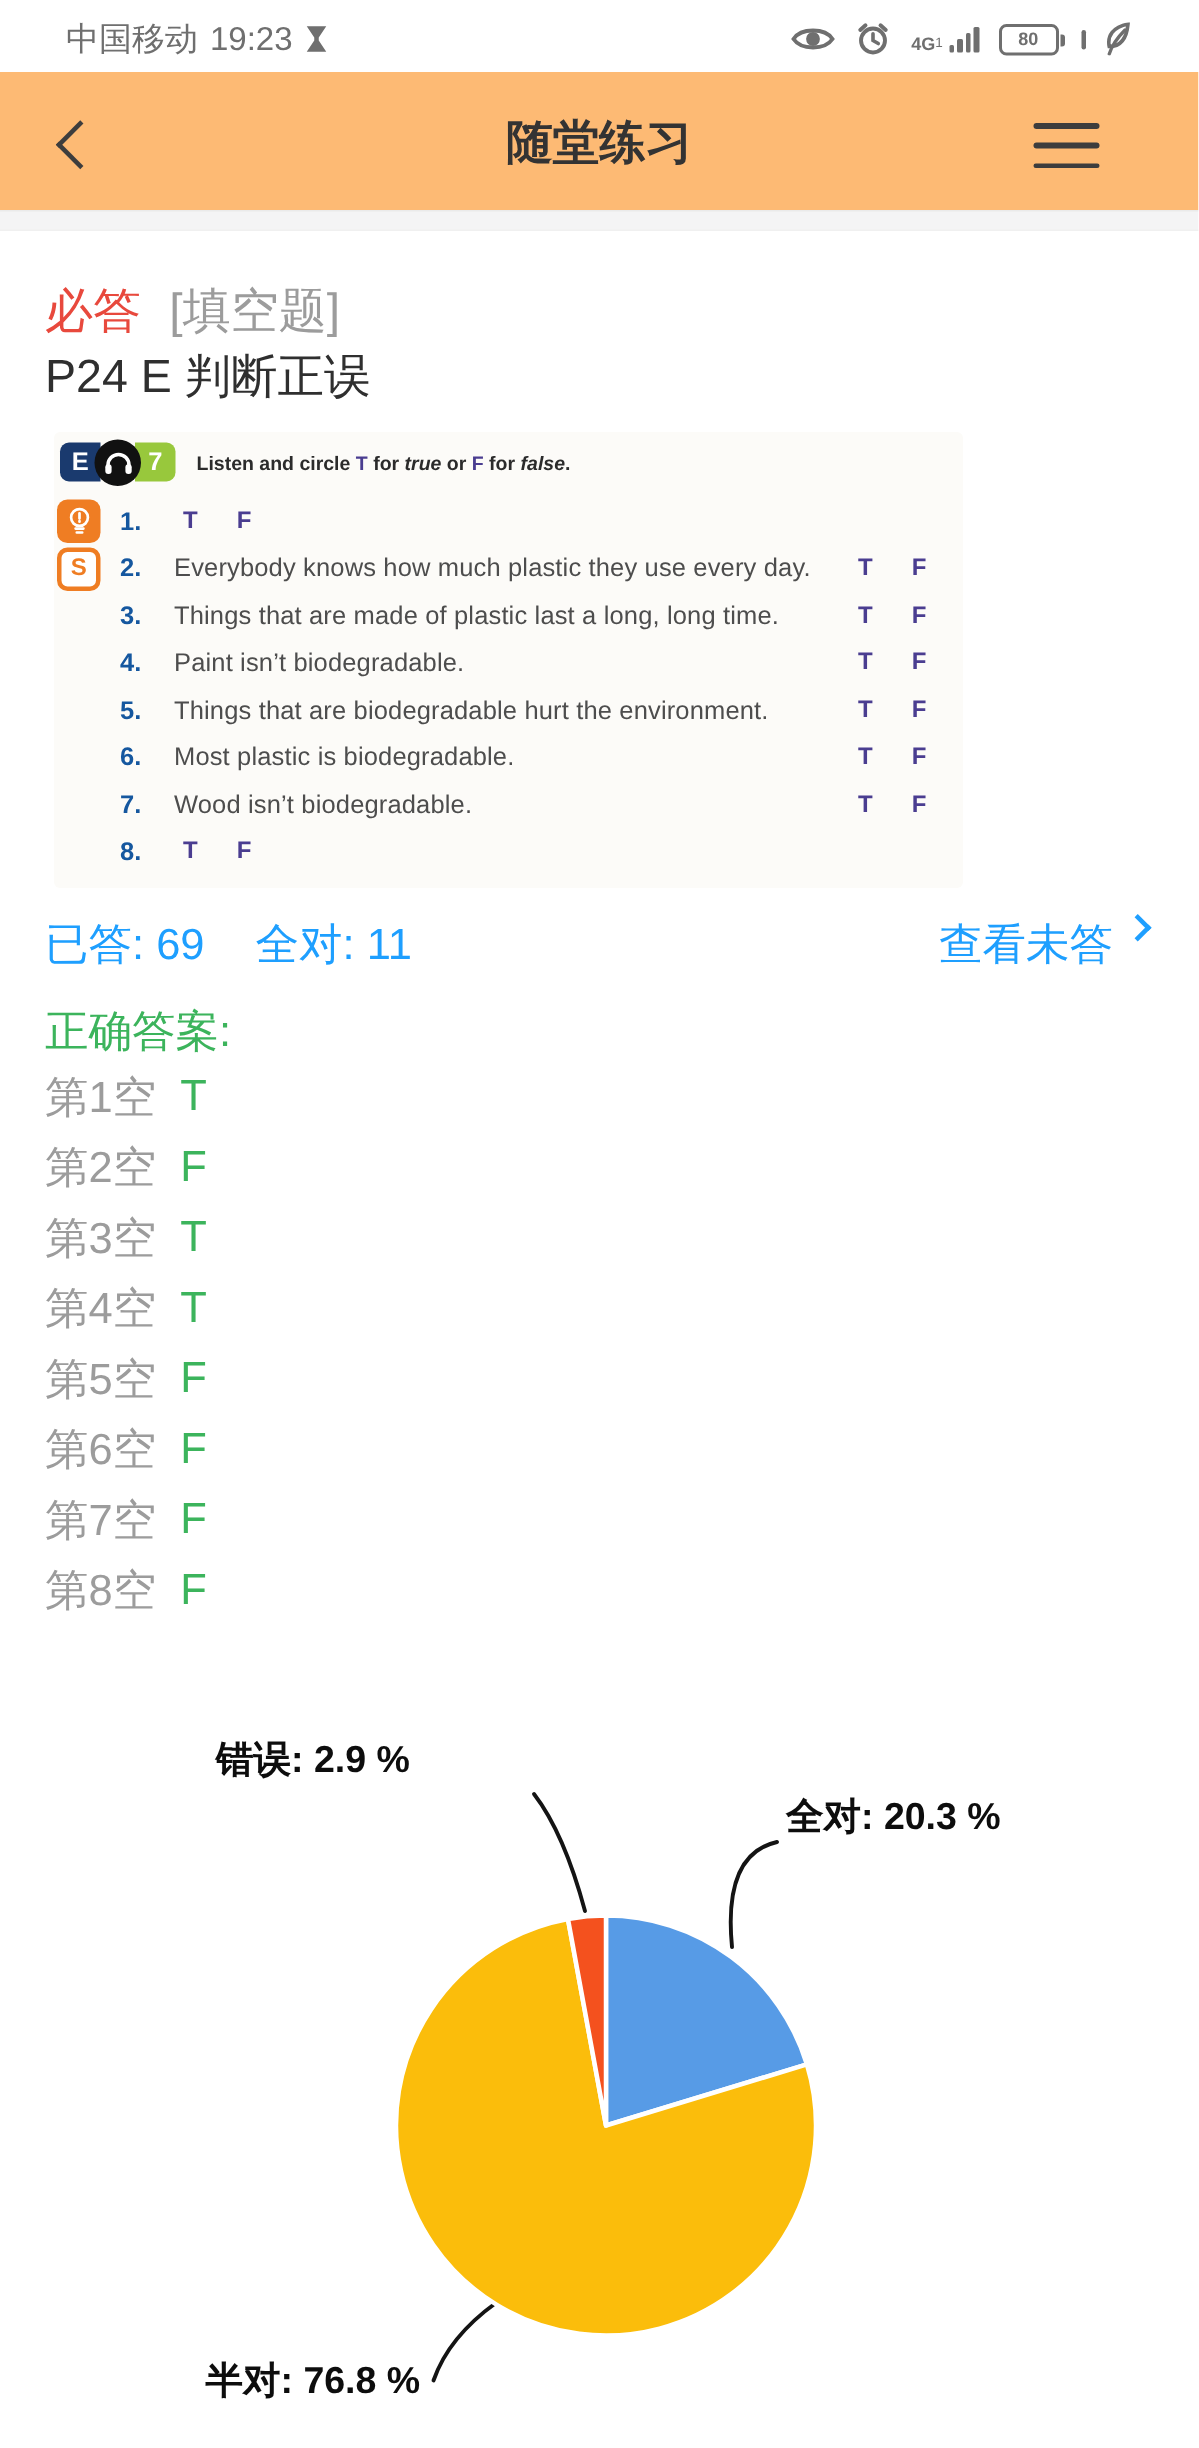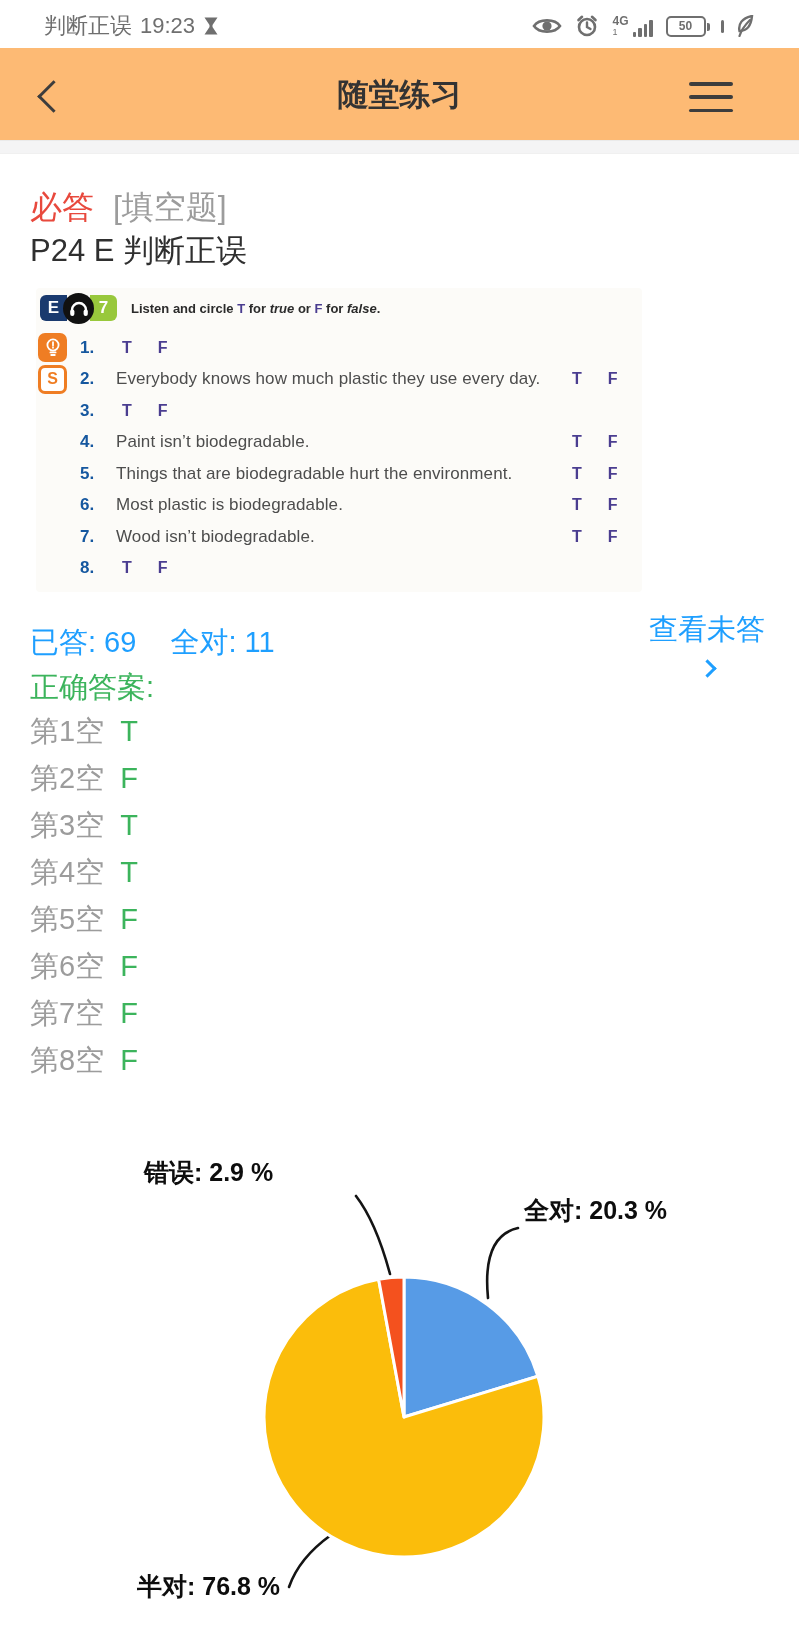--- a/index.html
+++ b/index.html
@@ -17,21 +17,21 @@
     -webkit-font-smoothing:antialiased;
   }
   
   .status-bar{position:absolute;top:0;left:0;right:0;height:48px;display:flex;
     align-items:center;justify-content:space-between;padding:4px 44px 0 44px;
     color:var(--status-gray);font-size:22px;}
   .sb-left{display:flex;align-items:center;gap:8px;}
   .sb-right{display:flex;align-items:center;gap:13px;}
   .sb-ico{display:inline-flex;align-items:center;}
   .sig{display:flex;align-items:flex-end;gap:4px;}
-  .sig-txt{display:flex;flex-direction:column;align-items:flex-start;line-height:1;}
+  .sig-txt{display:flex;flex-direction:row;align-items:flex-start;line-height:1;}
   .sig-4g{font-size:12px;font-weight:bold;}
   .sig-1{font-size:9px;margin-top:1px;}
   .bars{display:flex;align-items:flex-end;gap:2px;}
   .bars i{display:block;width:3.5px;background:var(--status-gray);border-radius:1px;}
   .batt{position:relative;width:40px;height:21px;border:2.5px solid var(--status-gray);
     border-radius:5px;display:flex;align-items:center;justify-content:center;
     font-size:12px;font-weight:bold;color:var(--status-gray);}
   .batt::after{content:"";position:absolute;right:-6px;top:5px;width:3px;height:8px;
     background:var(--status-gray);border-radius:0 2px 2px 0;}
   .chg{width:3.5px;height:13px;background:var(--status-gray);border-radius:2px;margin-left:2px;}
@@ -75,21 +75,21 @@
     border-radius:7px;display:flex;align-items:center;justify-content:center;
     color:var(--icon-orange);font-weight:800;font-size:16px;}
   .q-no{font-weight:800;color:var(--number-blue);font-size:17px;}
   .q-text{font-size:17px;color:#4d4d4d;letter-spacing:.1px;}
   .q-tf{display:flex;gap:26px;justify-content:flex-start;padding-left:6px;
     font-weight:800;color:var(--tf-purple);font-size:16px;}
   
   .stats-row{position:absolute;top:610px;left:30px;right:34px;display:flex;
     align-items:center;justify-content:space-between;font-size:29px;color:var(--accent-blue);}
   .stats-left{display:flex;gap:34px;}
-  .view-unanswered{display:flex;align-items:center;gap:10px;cursor:pointer;color:var(--accent-blue);flex-direction:column;}
+  .view-unanswered{display:flex;align-items:flex-start;gap:10px;cursor:pointer;color:var(--accent-blue);}
   .chev-r{display:inline-block;width:13px;height:13px;border-top:3px solid var(--accent-blue);
     border-right:3px solid var(--accent-blue);transform:rotate(45deg);margin-top:2px;}
   
   .answers-heading{position:absolute;top:668px;left:30px;font-size:29px;color:var(--success-green);}
   .answers-list{position:absolute;top:708px;left:30px;text-align:center;}
   .answer-row{height:47px;display:flex;align-items:center;gap:16px;font-size:29px;}
   .answer-label{color:var(--muted-gray);}
   .answer-value{color:var(--success-green);font-weight:500;}
   
   .pie-chart{position:absolute;top:1140px;left:4px;width:799px;height:492px;}
@@ -98,21 +98,21 @@
   .pie-label.l-cuo{left:140px;top:16px;}
   .pie-label.l-quan{left:520px;top:54px;}
   .pie-label.l-ban{left:133px;top:430px;}
   .leader{fill:none;stroke:#141414;stroke-width:2.6;stroke-linecap:round;}
 </style>
 </head>
 <body>
 
 <div class="status-bar">
   <div class="sb-left">
-    <span>判断正误</span>
+    <span>中国移动</span>
     <span>19:23</span>
     <span class="sb-ico">
       <svg width="16" height="20" viewBox="0 0 16 20">
         <path d="M1.5 1.5 h13 l-5 7.5 v2 l5 7.5 h-13 l5-7.5 v-2 Z" fill="#6F6F6F"></path>
       </svg>
     </span>
   </div>
   <div class="sb-right">
     <span class="sb-ico">
       <svg width="30" height="20" viewBox="0 0 30 20">
@@ -133,21 +133,21 @@
         <span class="sig-1">1</span>
       </span>
       <span class="bars">
         <i style="height:5px"></i>
           <i style="height:9px"></i>
           <i style="height:13px"></i>
           <i style="height:17px"></i>
       </span>
     </span>
     <span class="batt">
-      <span>50</span>
+      <span>80</span>
     </span>
     <span class="chg"></span>
     <span class="sb-ico">
       <svg width="18" height="22" viewBox="0 0 18 22">
         <path d="M15 1 C5 3 1 9 2.5 16 C9 16 14 12 15 1 Z" fill="none" stroke="#6F6F6F" stroke-width="2.4"></path>
         <path d="M2.5 21 C4 16 8 10 13 5" fill="none" stroke="#6F6F6F" stroke-width="2.2" stroke-linecap="round"></path>
       </svg>
     </span>
   </div>
 </div>
@@ -212,20 +212,21 @@
       <span class="q-no">2.</span>
       <span class="q-text">Everybody knows how much plastic they use every day.</span>
       <span class="q-tf">
           <span>T</span>
           <span>F</span>
         </span>
     </div>
     <div class="q-row">
       <span class="q-icon"></span>
       <span class="q-no">3.</span>
+      <span class="q-text">Things that are made of plastic last a long, long time.</span>
       <span class="q-tf">
           <span>T</span>
           <span>F</span>
         </span>
     </div>
     <div class="q-row">
       <span class="q-icon"></span>
       <span class="q-no">4.</span>
       <span class="q-text">Paint isn’t biodegradable.</span>
       <span class="q-tf">

